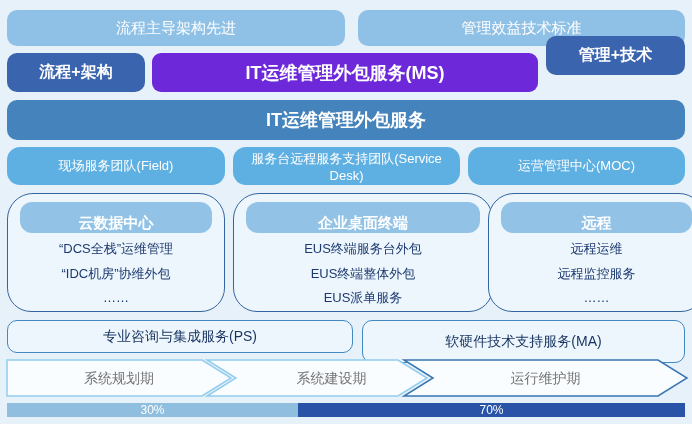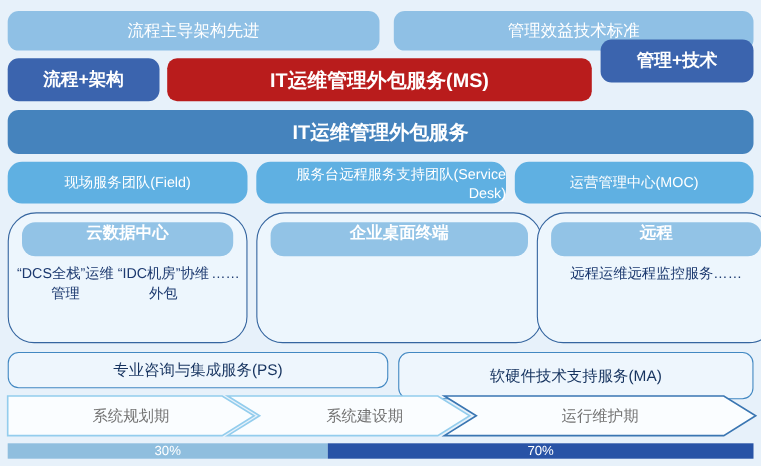--- a/index.html
+++ b/index.html
@@ -9,40 +9,40 @@
     background:#e7f1fa;
     font-family:"Liberation Sans", sans-serif;
     overflow:hidden;
   }
   .abs{position:absolute;box-sizing:border-box;}
   .cbox{display:flex;align-items:center;justify-content:center;text-align:center;}
   
   .top-box{background:#8fc0e5;border-radius:10px;color:#ffffff;font-size:15px;}
   
   .ms-side{background:#3b64ae;border-radius:10px;color:#ffffff;font-size:16px;font-weight:bold;}
-  .ms-center{background:#b91c1c;border-radius:9px;color:#ffffff;font-size:18px;font-weight:bold;}
+  .ms-center{background:#6d28d9;border-radius:9px;color:#ffffff;font-size:18px;font-weight:bold;}
   
   .band{background:#4583bd;border-radius:10px;color:#ffffff;font-size:18px;font-weight:bold;}
   
-  .team-box{background:#5fb0e2;border-radius:13px;color:#ffffff;font-size:13px;text-align:right;}
+  .team-box{background:#5fb0e2;border-radius:13px;color:#ffffff;font-size:13px;}
   
   .group-box{
     background:#edf6fd;
     border:1.5px solid #35659f;
     border-radius:26px 26px 24px 24px;
   }
   .group-header{
     position:absolute;left:12px;right:12px;top:8px;height:31px;
     background:#92c3e6;border-radius:12px;
     color:#ffffff;font-size:15px;font-weight:bold;
-    display:flex;align-items:flex-start;justify-content:center;
+    display:flex;align-items:flex-end;justify-content:center;
   }
   .group-items{
     position:absolute;left:6px;right:6px;top:46px;bottom:4px;
-    display:flex;flex-direction:row;justify-content:center;
+    display:flex;flex-direction:column;justify-content:space-between;
   }
   .group-item{
     color:#1d3a70;font-size:13px;text-align:center;line-height:18px;
   }
   
   .support-box{
     background:#eef6fd;border:1.5px solid #4288c2;border-radius:10px;
     color:#16335f;font-size:14px;
   }
   
@@ -97,20 +97,25 @@
       <div class="group-item">“DCS全栈”运维管理</div>
       <div class="group-item">“IDC机房”协维外包</div>
       <div class="group-item">……</div>
     </div>
   </div>
 
   <div class="abs group-box" style="left:233px;top:193px;width:260px;height:119px">
     <div class="group-header">
       <span>企业桌面终端</span>
     </div>
+    <div class="group-items">
+      <div class="group-item">EUS终端服务台外包</div>
+      <div class="group-item">EUS终端整体外包</div>
+      <div class="group-item">EUS派单服务</div>
+    </div>
   </div>
 
   <div class="abs group-box" style="left:488px;top:193px;width:217px;height:119px">
     <div class="group-header">
       <span>远程</span>
     </div>
     <div class="group-items">
       <div class="group-item">远程运维</div>
       <div class="group-item">远程监控服务</div>
       <div class="group-item">……</div>

